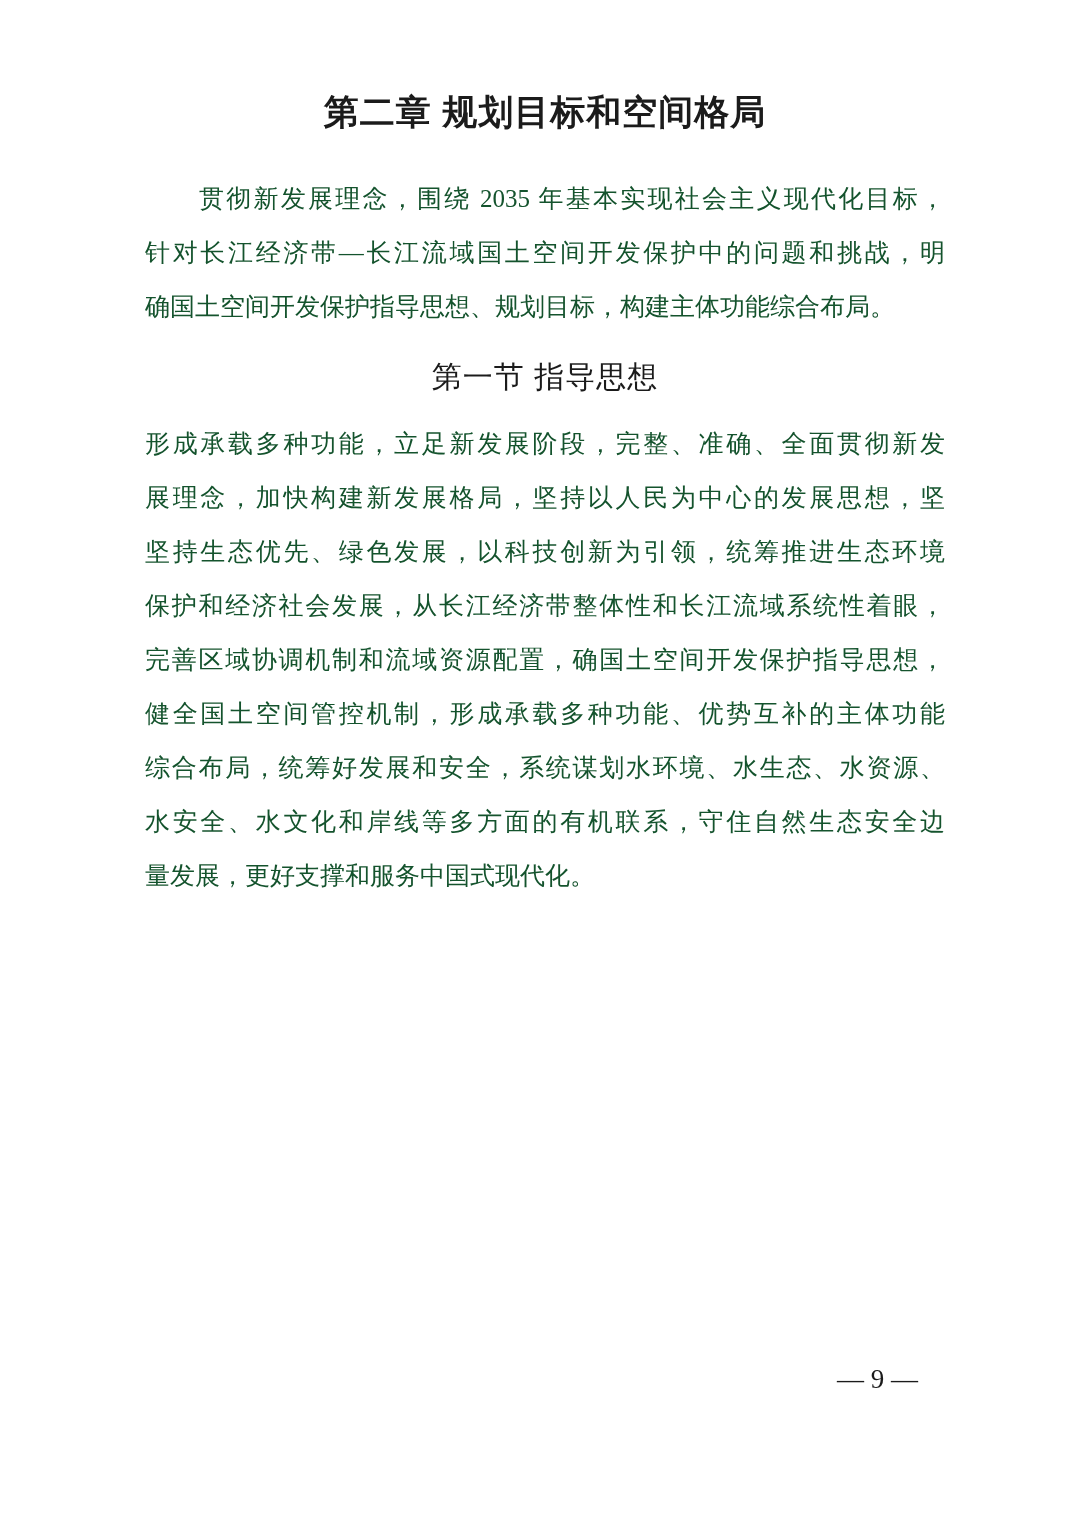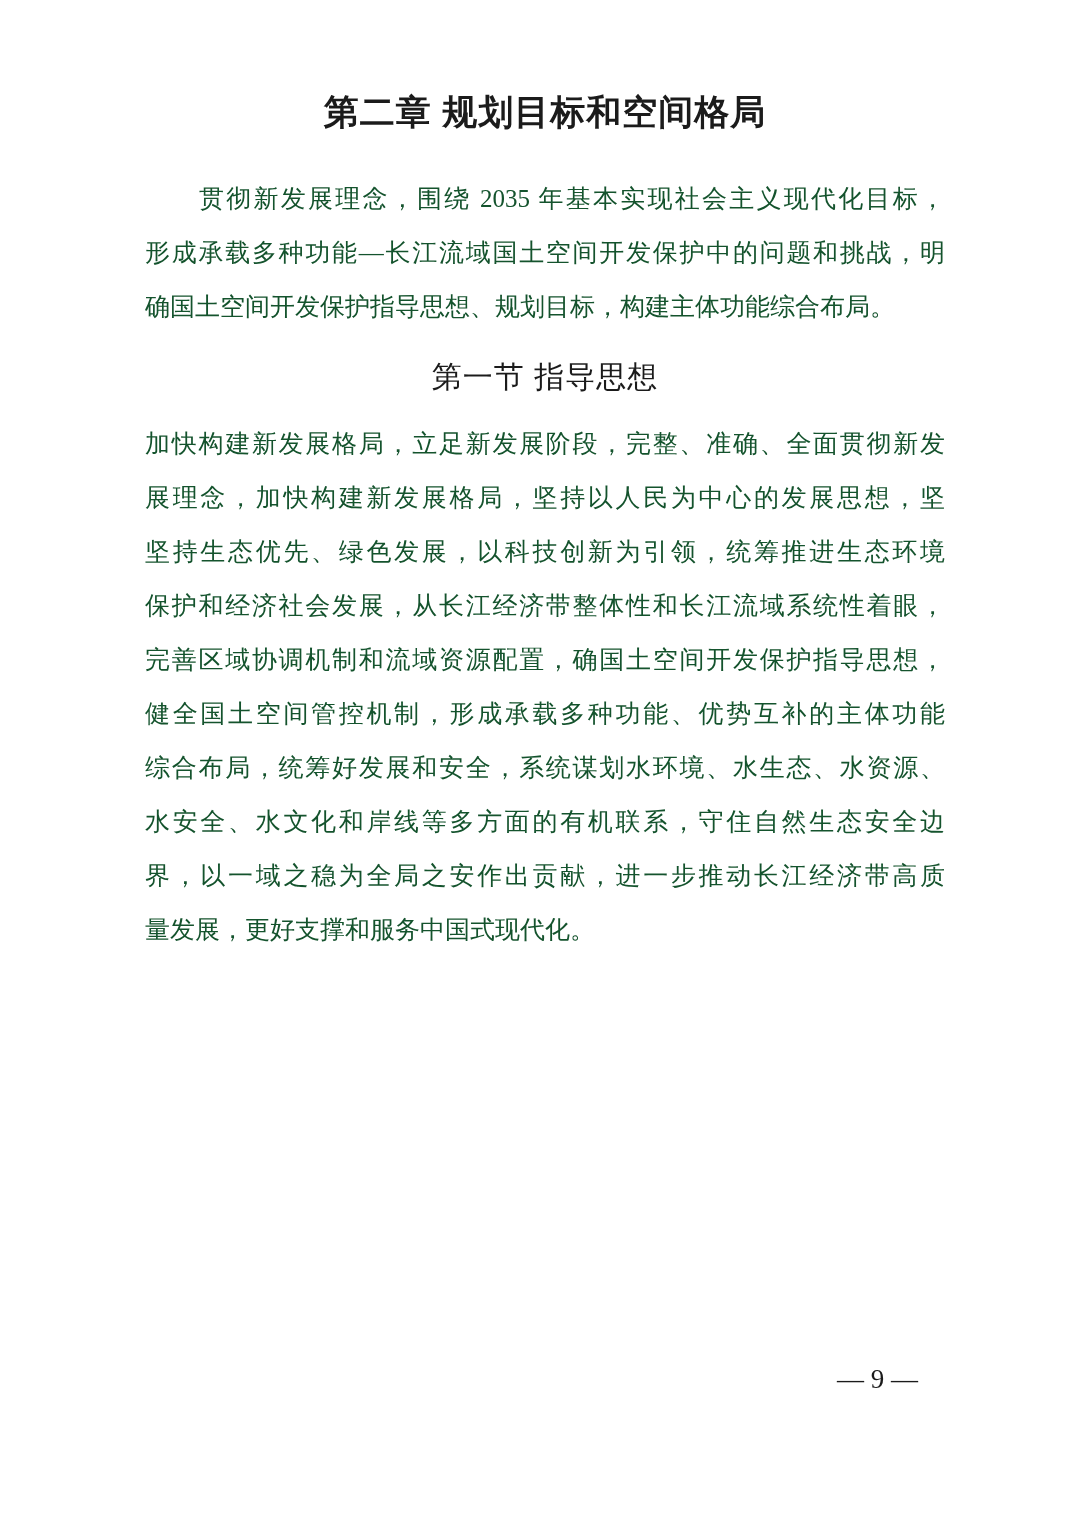--- a/index.html
+++ b/index.html
@@ -75,34 +75,33 @@
 </style>
 </head>
 <body>
 
 <div class="content">
 
   <h1 class="chapter-title">第二章 规划目标和空间格局</h1>
 
   <div class="para para-1">
       <div class="line first">贯彻新发展理念，围绕 2035 年基本实现社会主义现代化目标，</div>
-      <div class="line">形成承载多种功能—长江流域国土空间开发保护中的问题和挑战，明</div>
+      <div class="line">针对长江经济带—长江流域国土空间开发保护中的问题和挑战，明</div>
       <div class="line last">确国土空间开发保护指导思想、规划目标，构建主体功能综合布局。</div>
     </div>
 
   <h2 class="section-heading">第一节 指导思想</h2>
 
   <div class="para para-2">
-      <div class="line">加快构建新发展格局，立足新发展阶段，完整、准确、全面贯彻新发</div>
+      <div class="line">形成承载多种功能，立足新发展阶段，完整、准确、全面贯彻新发</div>
       <div class="line">展理念，加快构建新发展格局，坚持以人民为中心的发展思想，坚</div>
       <div class="line">坚持生态优先、绿色发展，以科技创新为引领，统筹推进生态环境</div>
       <div class="line">保护和经济社会发展，从长江经济带整体性和长江流域系统性着眼，</div>
       <div class="line">完善区域协调机制和流域资源配置，确国土空间开发保护指导思想，</div>
       <div class="line">健全国土空间管控机制，形成承载多种功能、优势互补的主体功能</div>
       <div class="line">综合布局，统筹好发展和安全，系统谋划水环境、水生态、水资源、</div>
       <div class="line">水安全、水文化和岸线等多方面的有机联系，守住自然生态安全边</div>
-      <div class="line">界，以一域之稳为全局之安作出贡献，进一步推动长江经济带高质</div>
       <div class="line last">量发展，更好支撑和服务中国式现代化。</div>
     </div>
 
 </div>
 
 <div class="page-number">— 9 —</div>
 
 </body></html>

